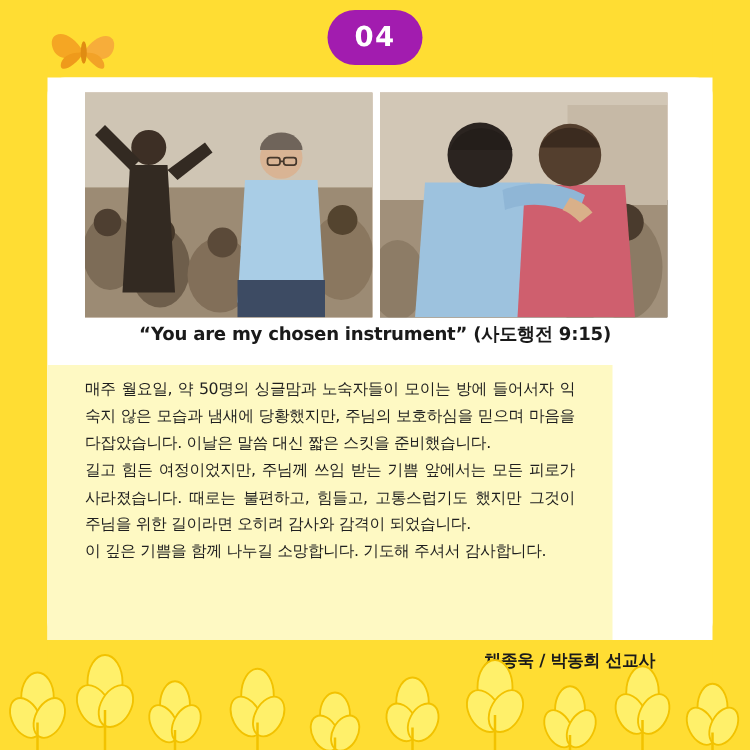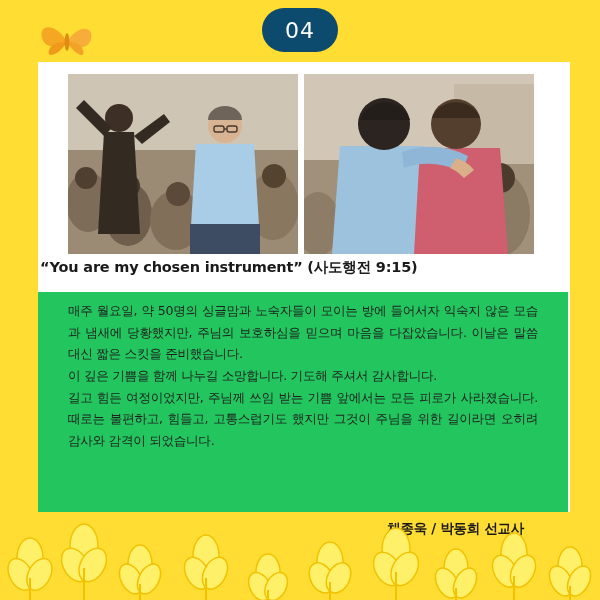--- a/index.html
+++ b/index.html
@@ -43,25 +43,25 @@
     border-radius: 14px;
   }
 
   
   .badge {
     position: absolute;
     top: 8px;
     left: 262px;
     width: 76px;
     height: 44px;
-    background: #0c4a6e;
+    background: #a21caf;
     border-radius: 22px;
     color: #ffffff;
     font-size: 22px;
-    font-weight: normal;
+    font-weight: bold;
     display: flex;
     align-items: center;
     justify-content: center;
     letter-spacing: 1px;
   }
 
   
   .butterfly {
     position: absolute;
     top: 18px;
@@ -107,30 +107,31 @@
   
   .caption {
     position: absolute;
     top: 258px;
     left: 40px;
     width: 520px;
     font-size: 14.5px;
     color: #1a1a1a;
     font-weight: bold;
     letter-spacing: -0.2px;
+    text-align: center;
   }
 
   
   .body-block {
     position: absolute;
     top: 292px;
     left: 38px;
-    width: 530px;
+    width: 452px;
     height: 220px;
-    background: #22c55e;
+    background: #fef9c3;
     padding: 8px 30px 16px 30px;
   }
   .body-block p {
     margin: 0;
     font-size: 12.6px;
     line-height: 1.72;
     color: #1f1f1f;
     text-align: justify;
     letter-spacing: -0.3px;
   }
@@ -228,22 +229,22 @@
         <path d="M98 78 q34 -12 66 4 l-6 16 q-30 -14 -58 -4 z" fill="#8fb6d6"></path>
         <path d="M152 84 q12 4 18 12 l-10 8 q-8 -8 -14 -10 z" fill="#d9b089"></path>
       </svg>
     </div>
   </div>
 
   <div class="caption">“You are my chosen instrument” (사도행전 9:15)</div>
 
   <div class="body-block">
     <p>매주 월요일, 약 50명의 싱글맘과 노숙자들이 모이는 방에 들어서자 익숙지 않은 모습과 냄새에 당황했지만, 주님의 보호하심을 믿으며 마음을 다잡았습니다. 이날은 말씀 대신 짧은 스킷을 준비했습니다.</p>
+    <p>길고 힘든 여정이었지만, 주님께 쓰임 받는 기쁨 앞에서는 모든 피로가 사라졌습니다. 때로는 불편하고, 힘들고, 고통스럽기도 했지만 그것이 주님을 위한 길이라면 오히려 감사와 감격이 되었습니다.</p>
     <p>이 깊은 기쁨을 함께 나누길 소망합니다. 기도해 주셔서 감사합니다.</p>
-    <p>길고 힘든 여정이었지만, 주님께 쓰임 받는 기쁨 앞에서는 모든 피로가 사라졌습니다. 때로는 불편하고, 힘들고, 고통스럽기도 했지만 그것이 주님을 위한 길이라면 오히려 감사와 감격이 되었습니다.</p>
   </div>
 
   <div class="signature">채종욱 / 박동희 선교사</div>
 
   <svg class="flowers" viewBox="0 0 600 98">
     <g fill="#fff06a" stroke="#f2c200" stroke-width="1.5">
       <g transform="translate(30,56)">
         <ellipse cx="0" cy="0" rx="13" ry="20"></ellipse>
         <ellipse cx="-16" cy="10" rx="11" ry="17" transform="rotate(-28)"></ellipse>
         <ellipse cx="16" cy="10" rx="11" ry="17" transform="rotate(28)"></ellipse>

